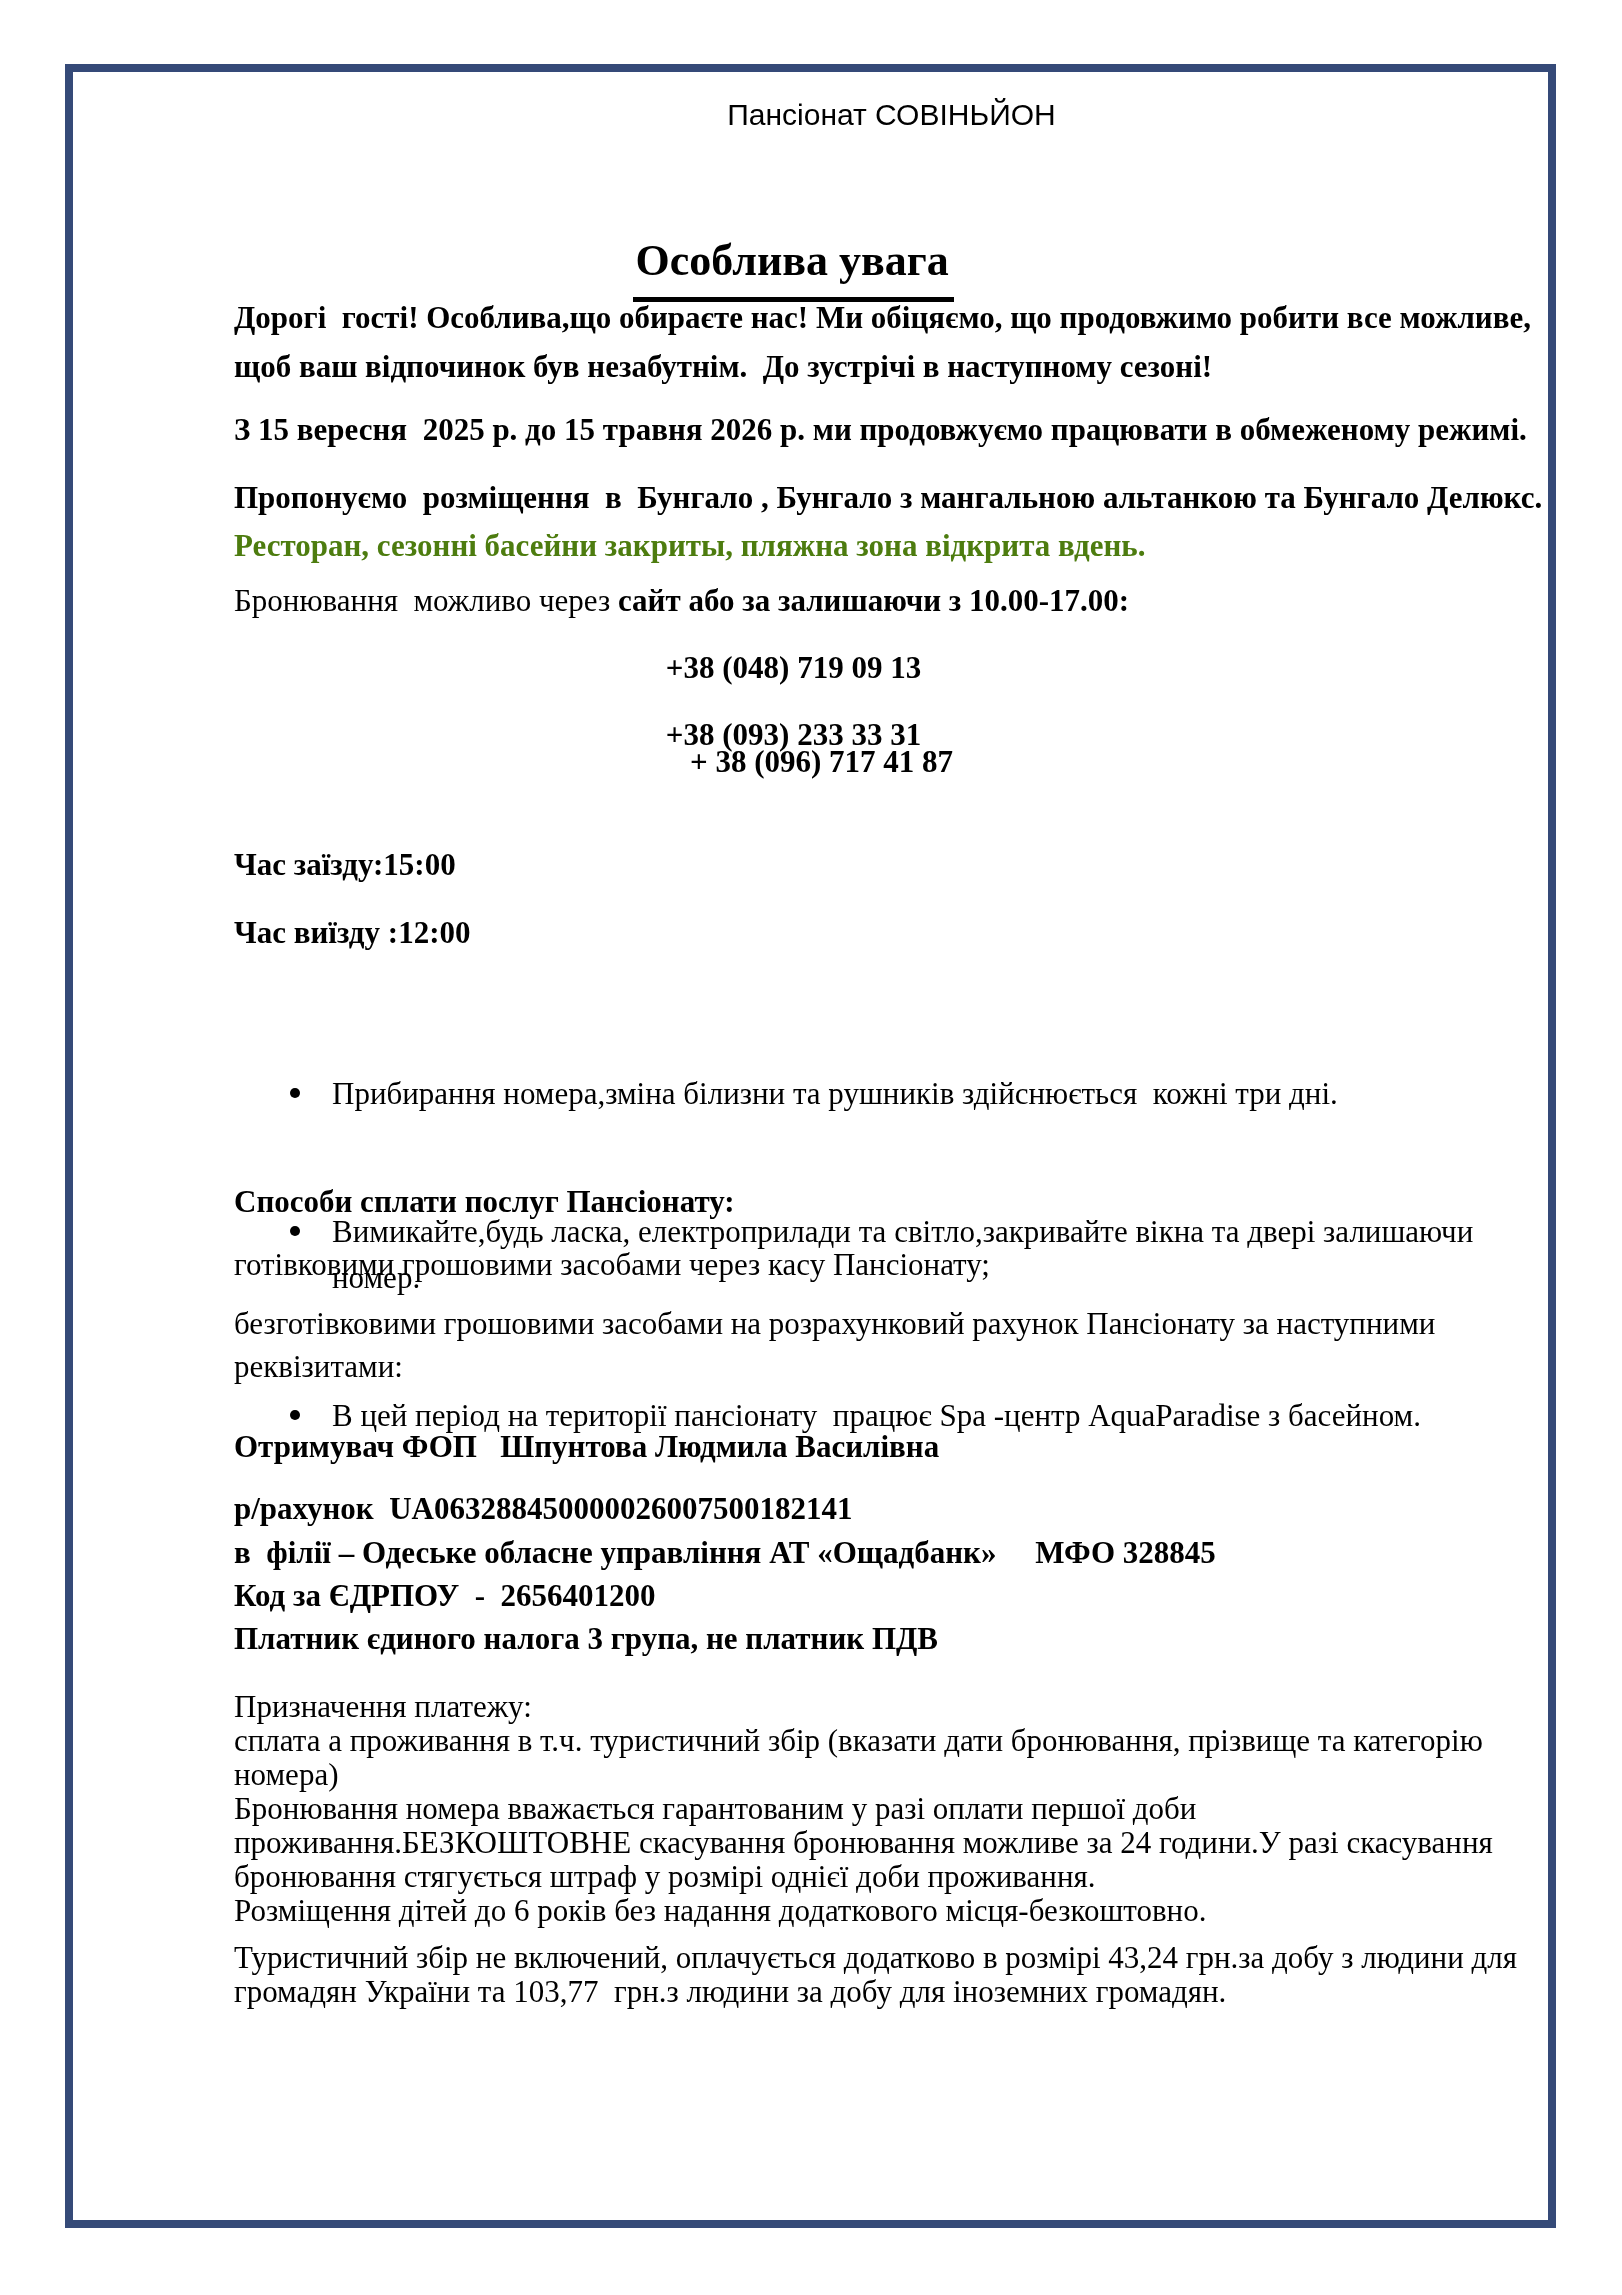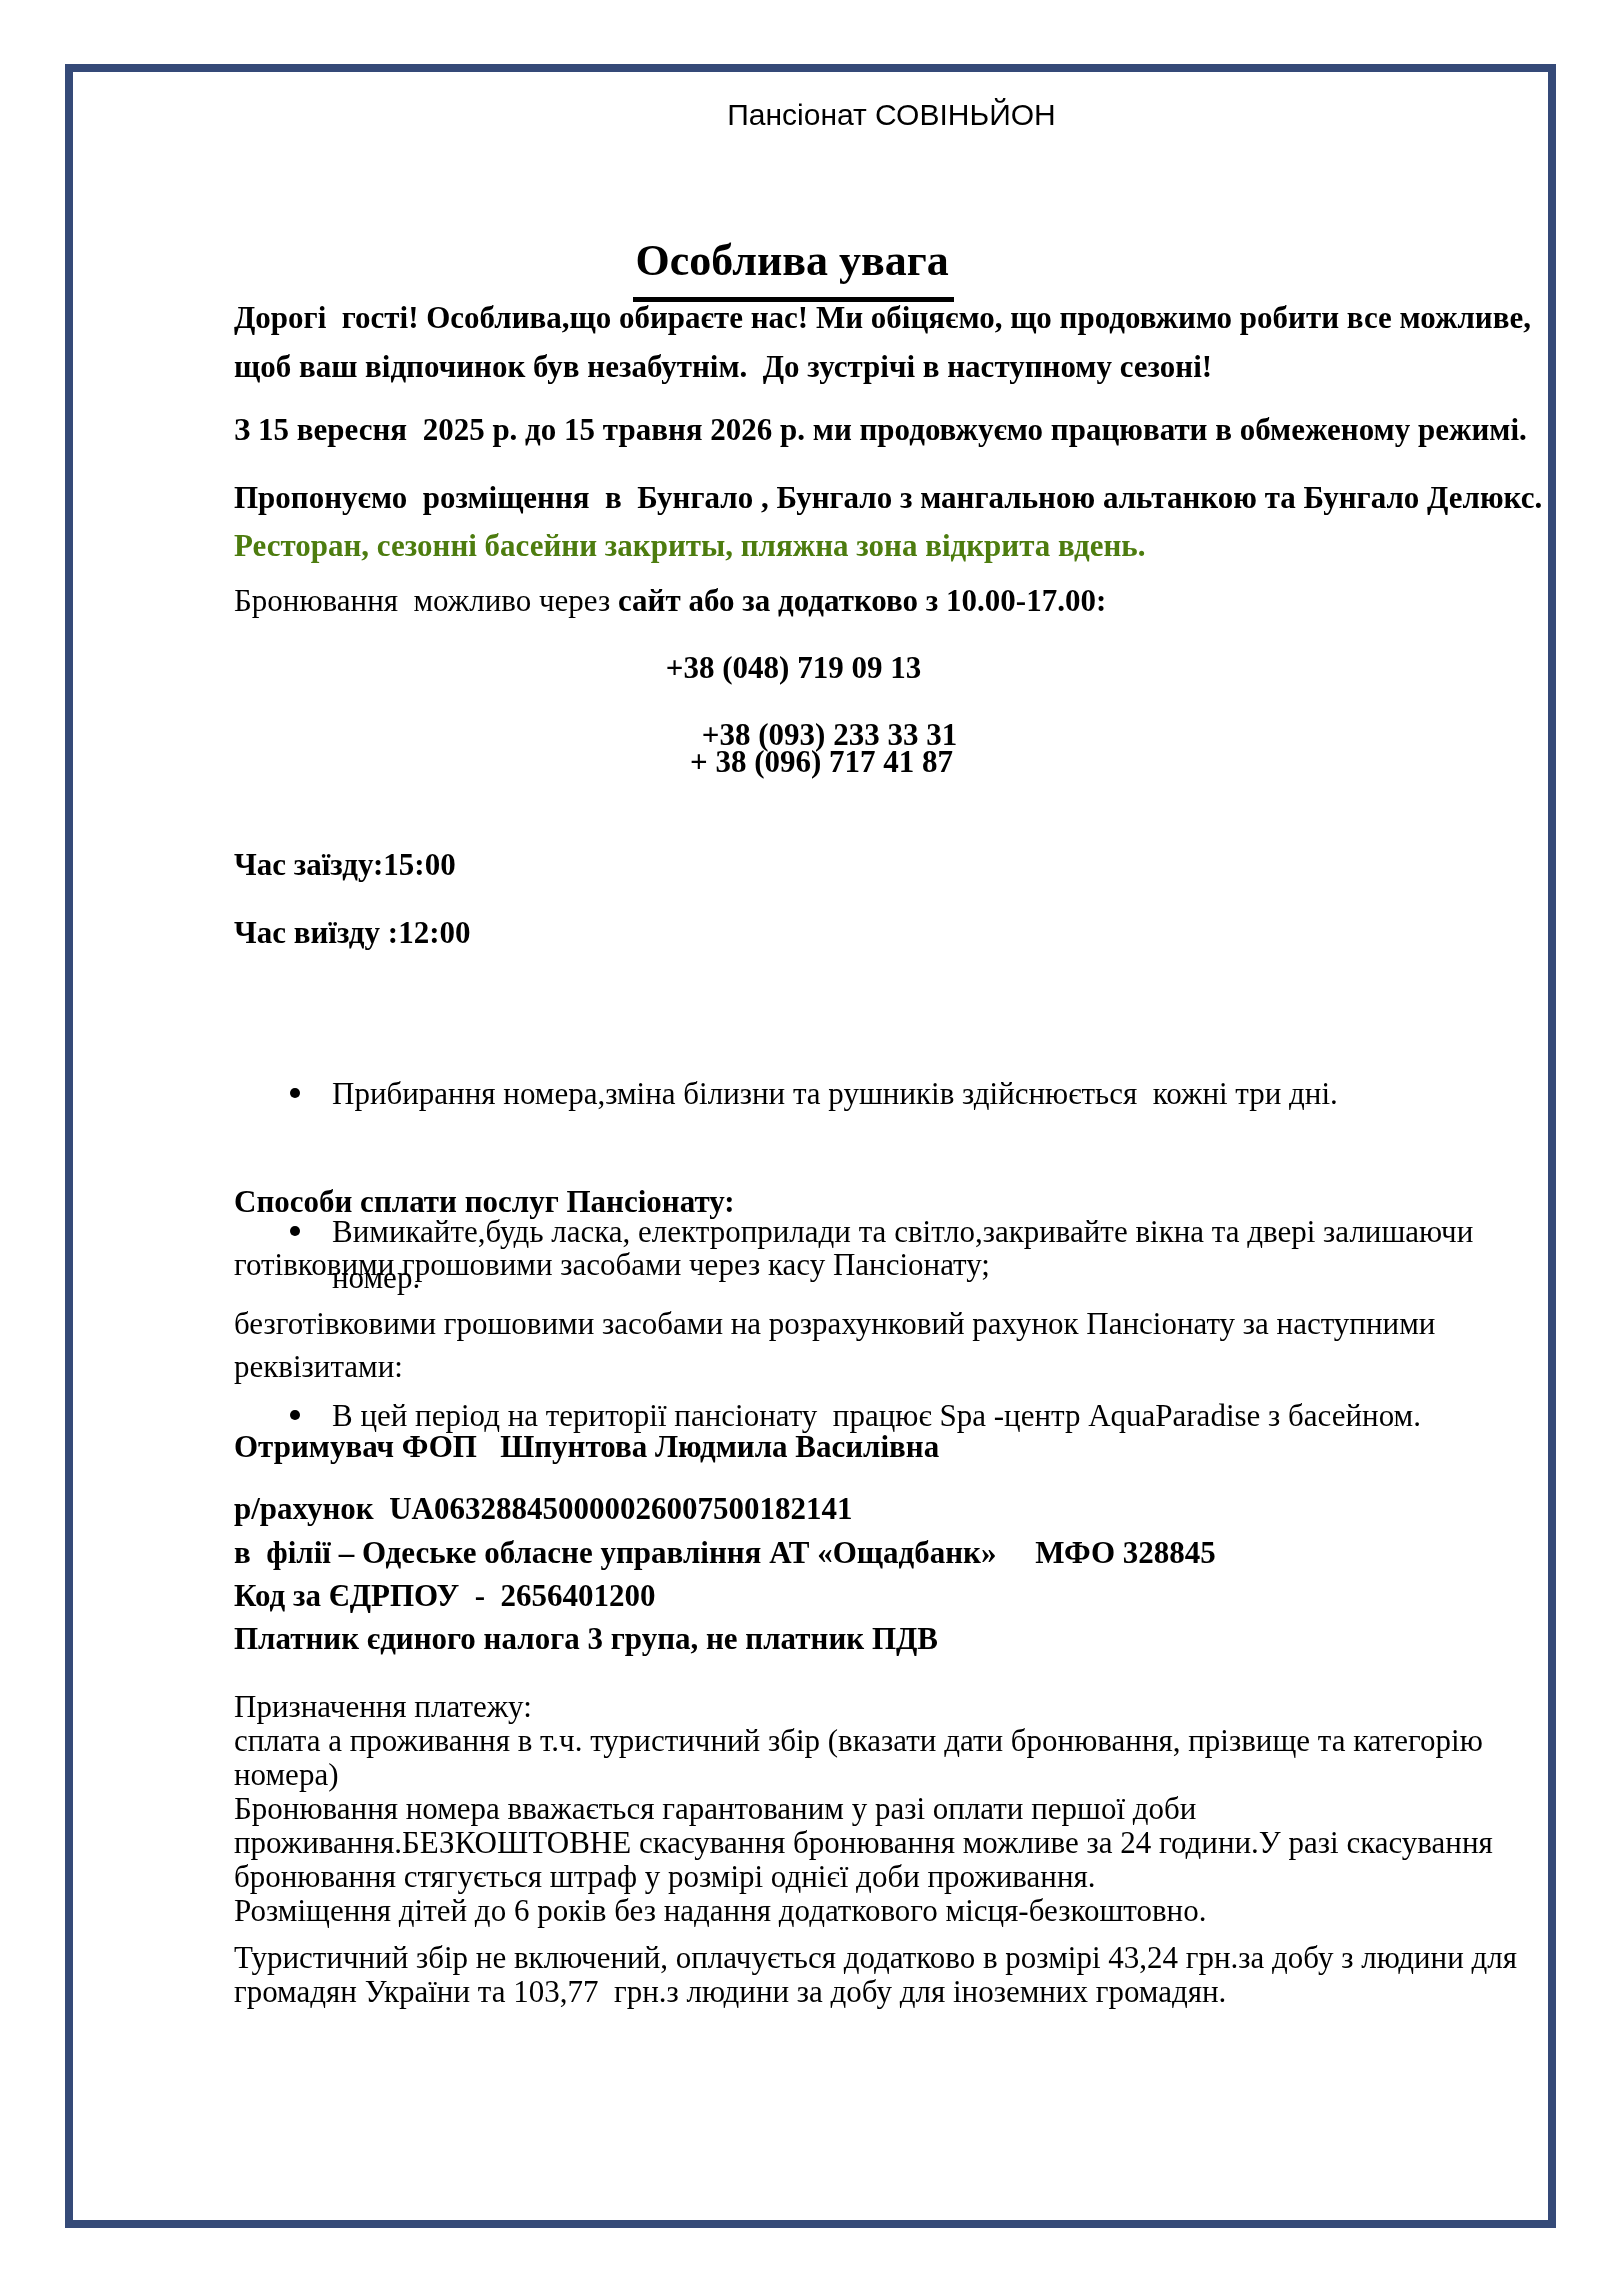--- a/index.html
+++ b/index.html
@@ -14,21 +14,21 @@
   .center{left:0;width:1587px;text-align:center;}
   .red{color:#4d7c0f;}
   .tight{line-height:34px;}
   .header{top:97px;font-size:30px;line-height:35px;text-align:center;}
   .title{top:232px;font-size:44px;line-height:58px;font-weight:bold;}
   .title .u{display:inline-block;border-bottom:5.9px solid #000;padding:0 5.2px 6.5px 2.6px;}
   .p1{top:293px;}
   .p2{top:405px;}
   .p3{top:474px;line-height:48px;}
   .p4{top:576px;}
-  .ph1{top:643px;} .ph2{top:710px;padding-left:36px;} .ph3{top:737px;padding-left:28px;}
+  .ph1{top:643px;} .ph2{top:710px;} .ph3{top:737px;padding-left:28px;}
   .ci{top:840px;} .co{top:908px;}
   ul.rules{top:979px;left:286px;width:1269px;list-style:none;margin:0;padding:0;line-height:46px;}
   ul.rules li{position:relative;padding-left:46px;white-space:pre;margin:0;}
   ul.rules li .dot{position:absolute;left:3.9px;top:17px;width:9.8px;height:9.8px;
                    border-radius:50%;background:#000;}
   .payt{top:1177px;} .cash{top:1240px;} .noncash{top:1302px;line-height:43px;}
   .recip{top:1422px;} .iban{top:1484px;} .branch{top:1528px;}
   .edrpou{top:1571px;} .taxst{top:1614px;}
   .purpose{top:1690px;}
   .tourist{top:1941px;}
@@ -44,21 +44,21 @@
 
   <div class="blk serif title center"><span class="u">Особлива увага</span></div>
 
   <div class="blk serif b p1">Дорогі  гості! Особлива,що обираєте нас! Ми обіцяємо, що продовжимо робити все можливе,
 щоб ваш відпочинок був незабутнім.  До зустрічі в наступному сезоні!</div>
 
   <div class="blk serif b p2">З 15 вересня  2025 р. до 15 травня 2026 р. ми продовжуємо працювати в обмеженому режимі.</div>
 
   <div class="blk serif b p3"><span>Пропонуємо  розміщення  в  Бунгало , Бунгало з мангальною альтанкою та Бунгало Делюкс.</span><br><span class="red">Ресторан, сезонні басейни закриты, пляжна зона відкрита вдень.</span></div>
 
-  <div class="blk serif p4"><span>Бронювання  можливо через </span><span class="b">сайт або за додатково з 10.00-17.00:</span></div>
+  <div class="blk serif p4"><span>Бронювання  можливо через </span><span class="b">сайт або за залишаючи з 10.00-17.00:</span></div>
 
   <div class="blk serif b ph1 center">+38 (048) 719 09 13</div>
   <div class="blk serif b ph2 center">+38 (093) 233 33 31</div>
   <div class="blk serif b ph3 center">+ 38 (096) 717 41 87</div>
 
   <div class="blk serif b ci">Час заїзду:15:00</div>
   <div class="blk serif b co">Час виїзду :12:00</div>
 
   <ul class="blk serif rules">
     <li><span class="dot"></span><span>Прибирання номера,зміна білизни та рушників здійснюється  кожні три дні.</span></li>

